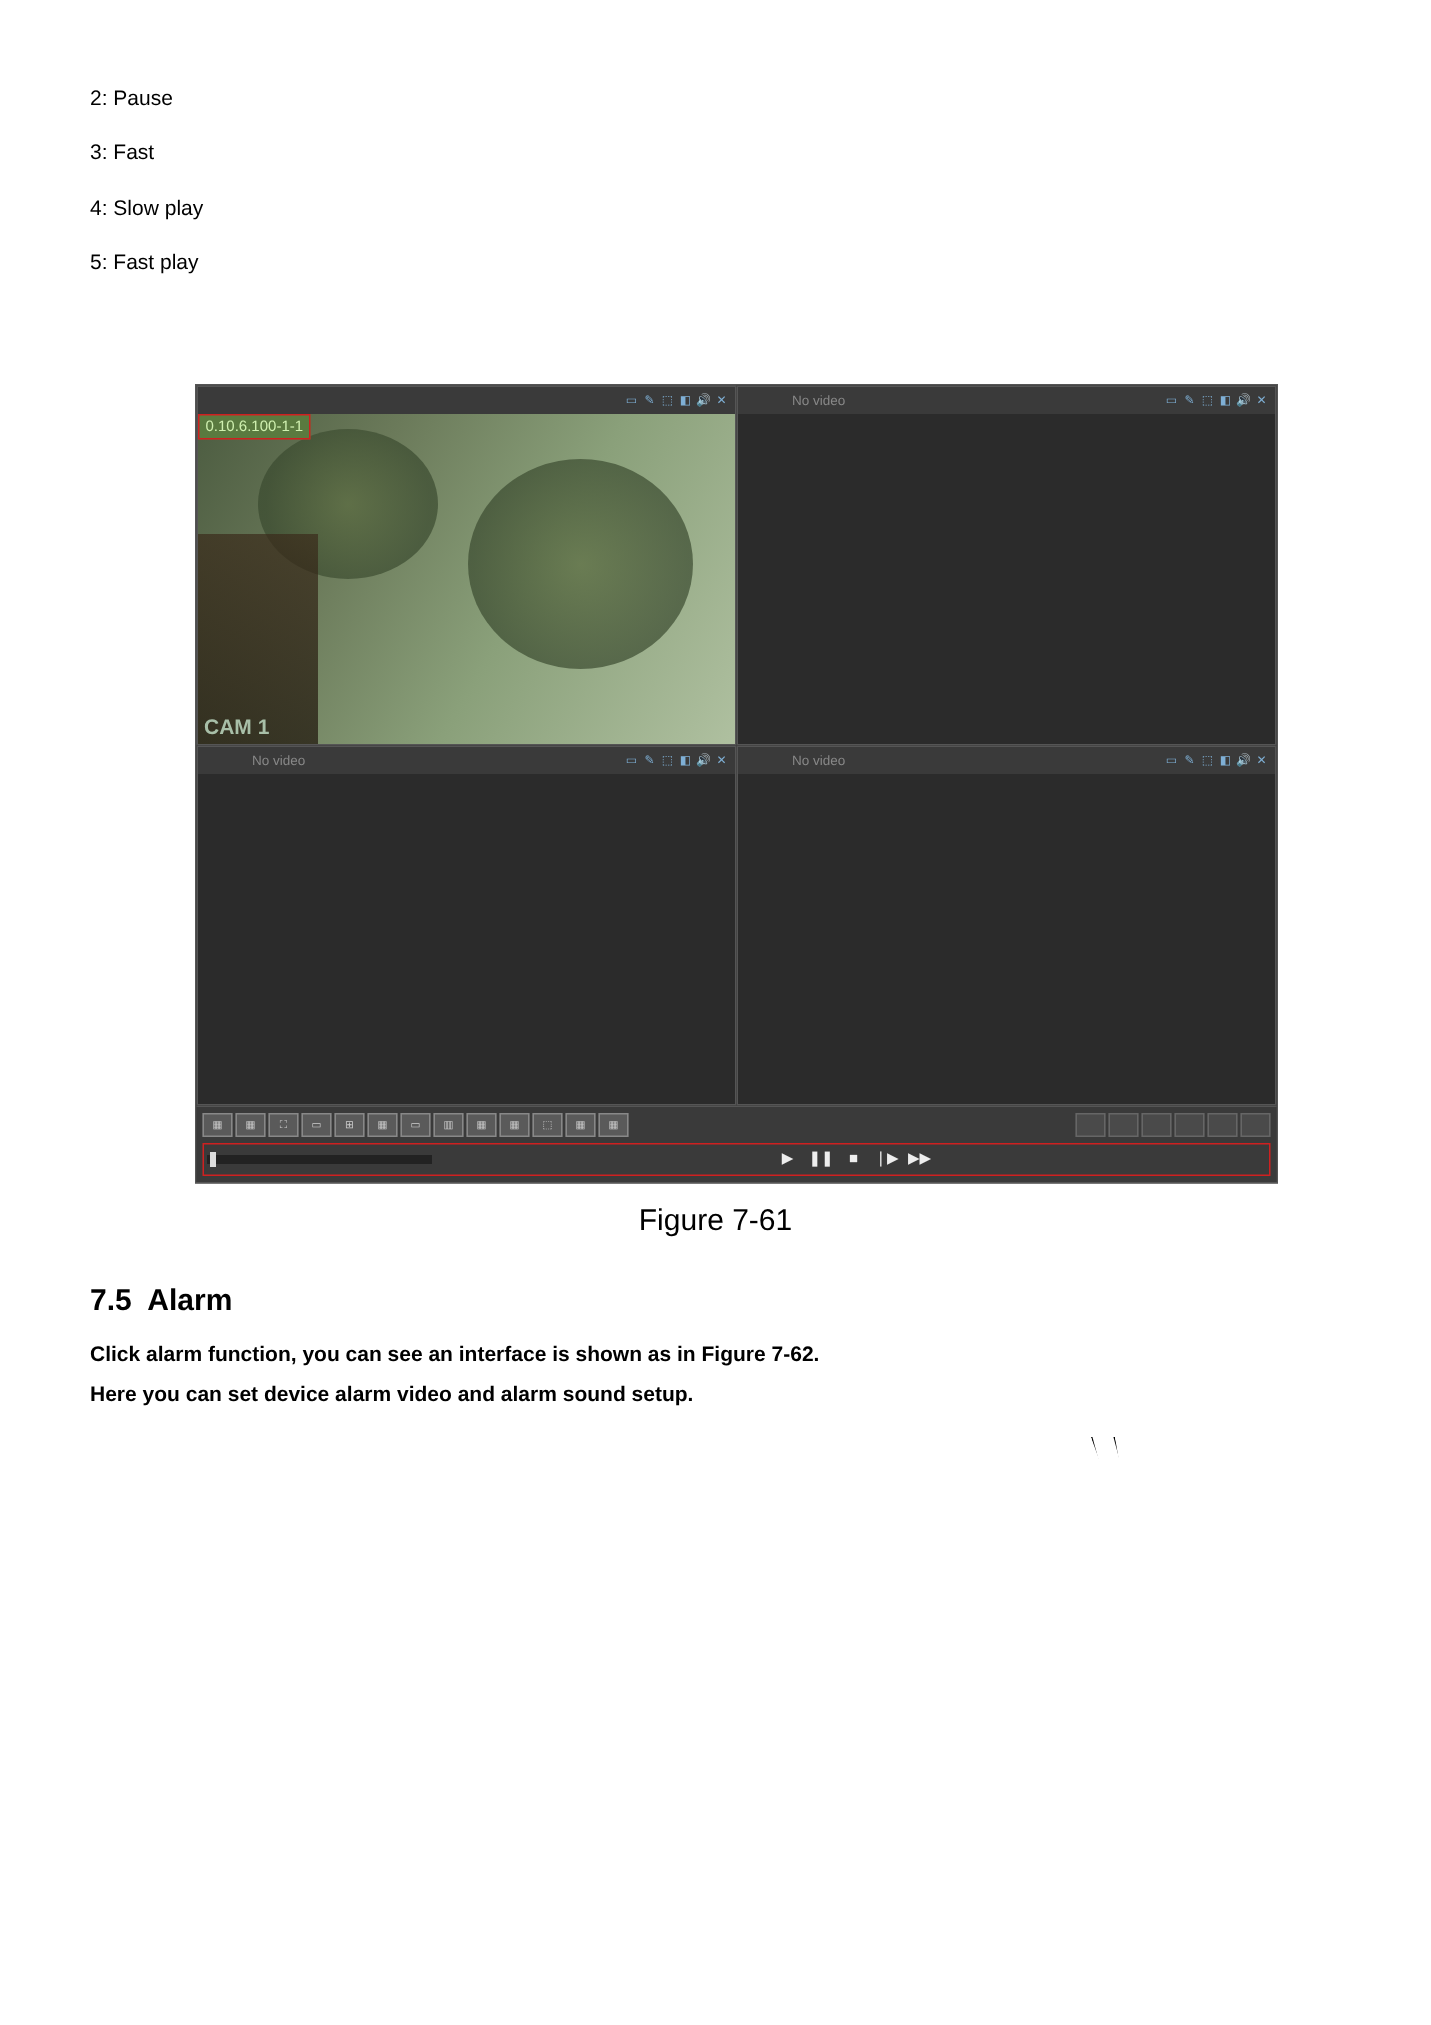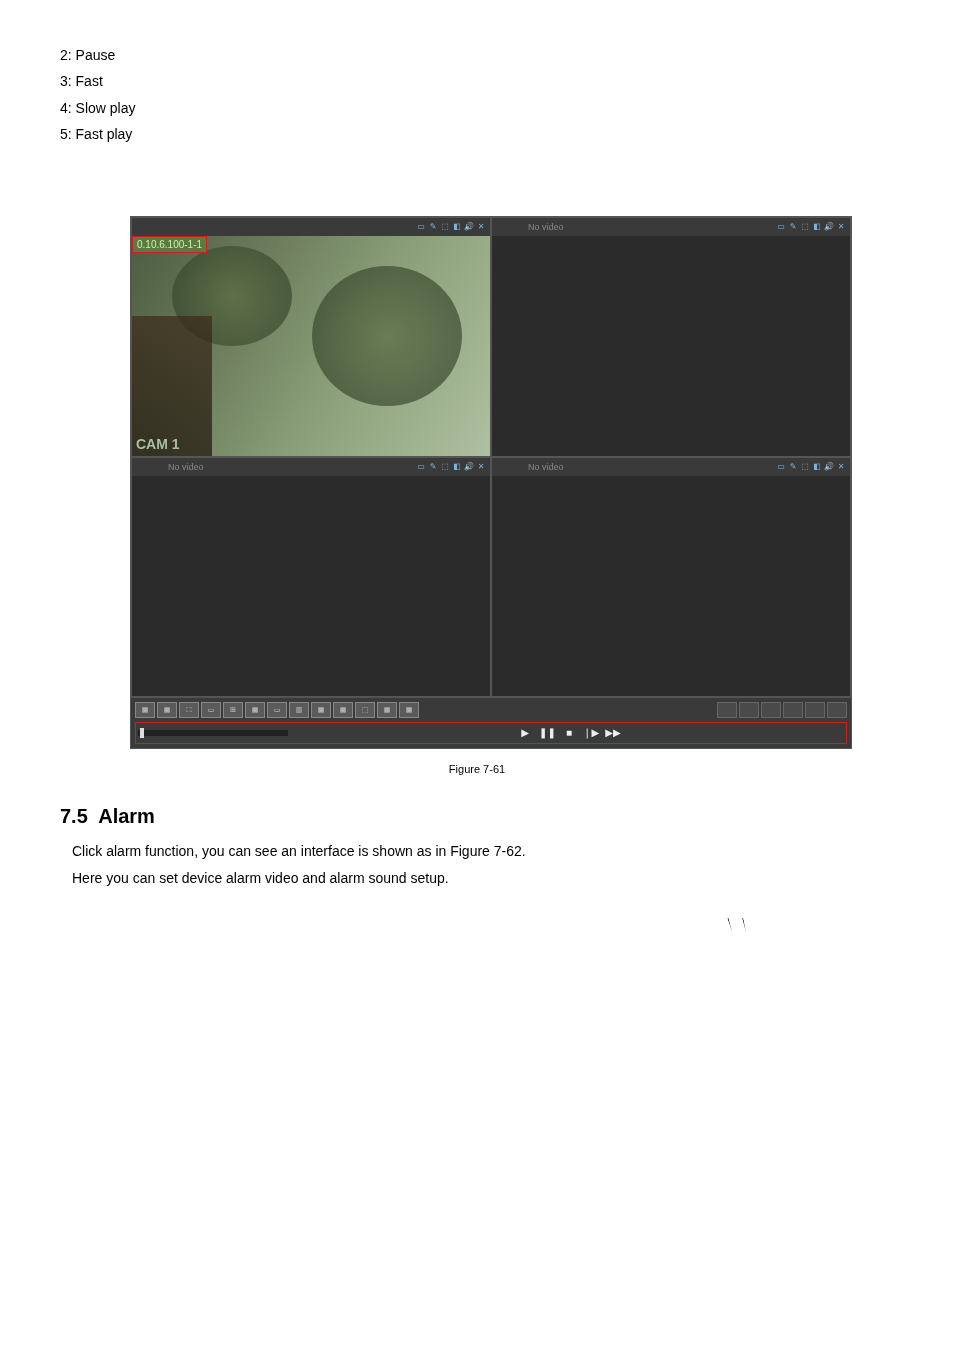--- a/index.html
+++ b/index.html
@@ -6,21 +6,21 @@
     margin: 0;
     padding: 40px 60px;
     font-family: Arial, sans-serif;
     font-size: 14px;
     color: #000;
     background: #fff;
     width: 954px;
     box-sizing: border-box;
   }
   .list-item {
-    margin: 4px 0;
+    margin: 14px 0;
     line-height: 1.6;
   }
   .callout {
     border: 1px solid #000;
     border-radius: 12px;
     padding: 8px 14px;
     background: #fff;
     line-height: 1.5;
     position: absolute;
   }
@@ -203,30 +203,31 @@
     width: 16px;
     height: 16px;
     color: #eee;
     font-size: 10px;
     text-align: center;
     line-height: 16px;
   }
   .figure-caption {
     text-align: center;
     margin: 14px 0 30px 0;
-    font-size: 11px;
+    font-size: 20px;
   }
   .section-heading {
     font-size: 20px;
     font-weight: bold;
     margin: 20px 0 12px 0;
   }
   .body-text {
     line-height: 1.7;
-    margin: 4px 12px;
+    margin: 4px 0;
+    font-weight: bold;
   }
   .rel-wrap { position: relative; }
 </style>
 </head>
 <body>
 
 <div class="list-item">2: Pause</div>
 <div class="list-item">3: Fast</div>
 <div class="list-item">4: Slow play</div>
 <div class="list-item">5: Fast play</div>

